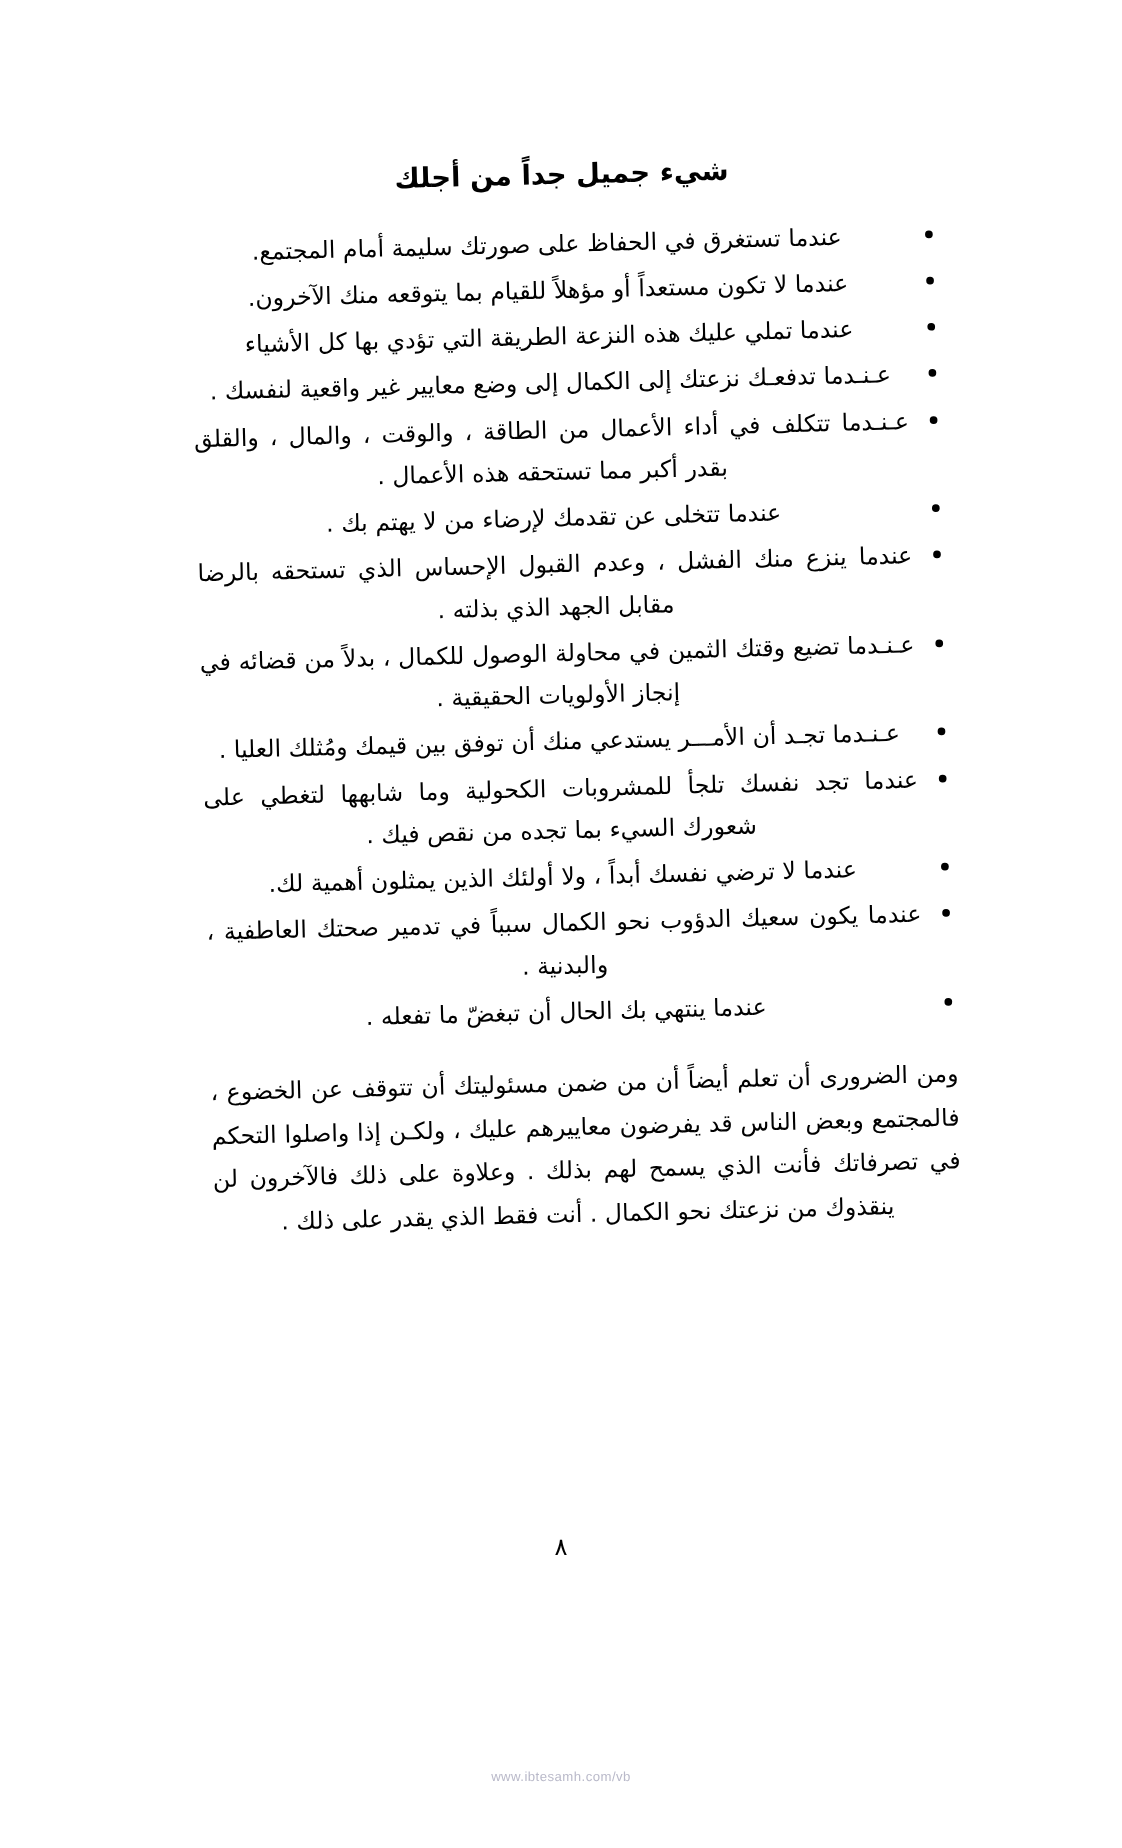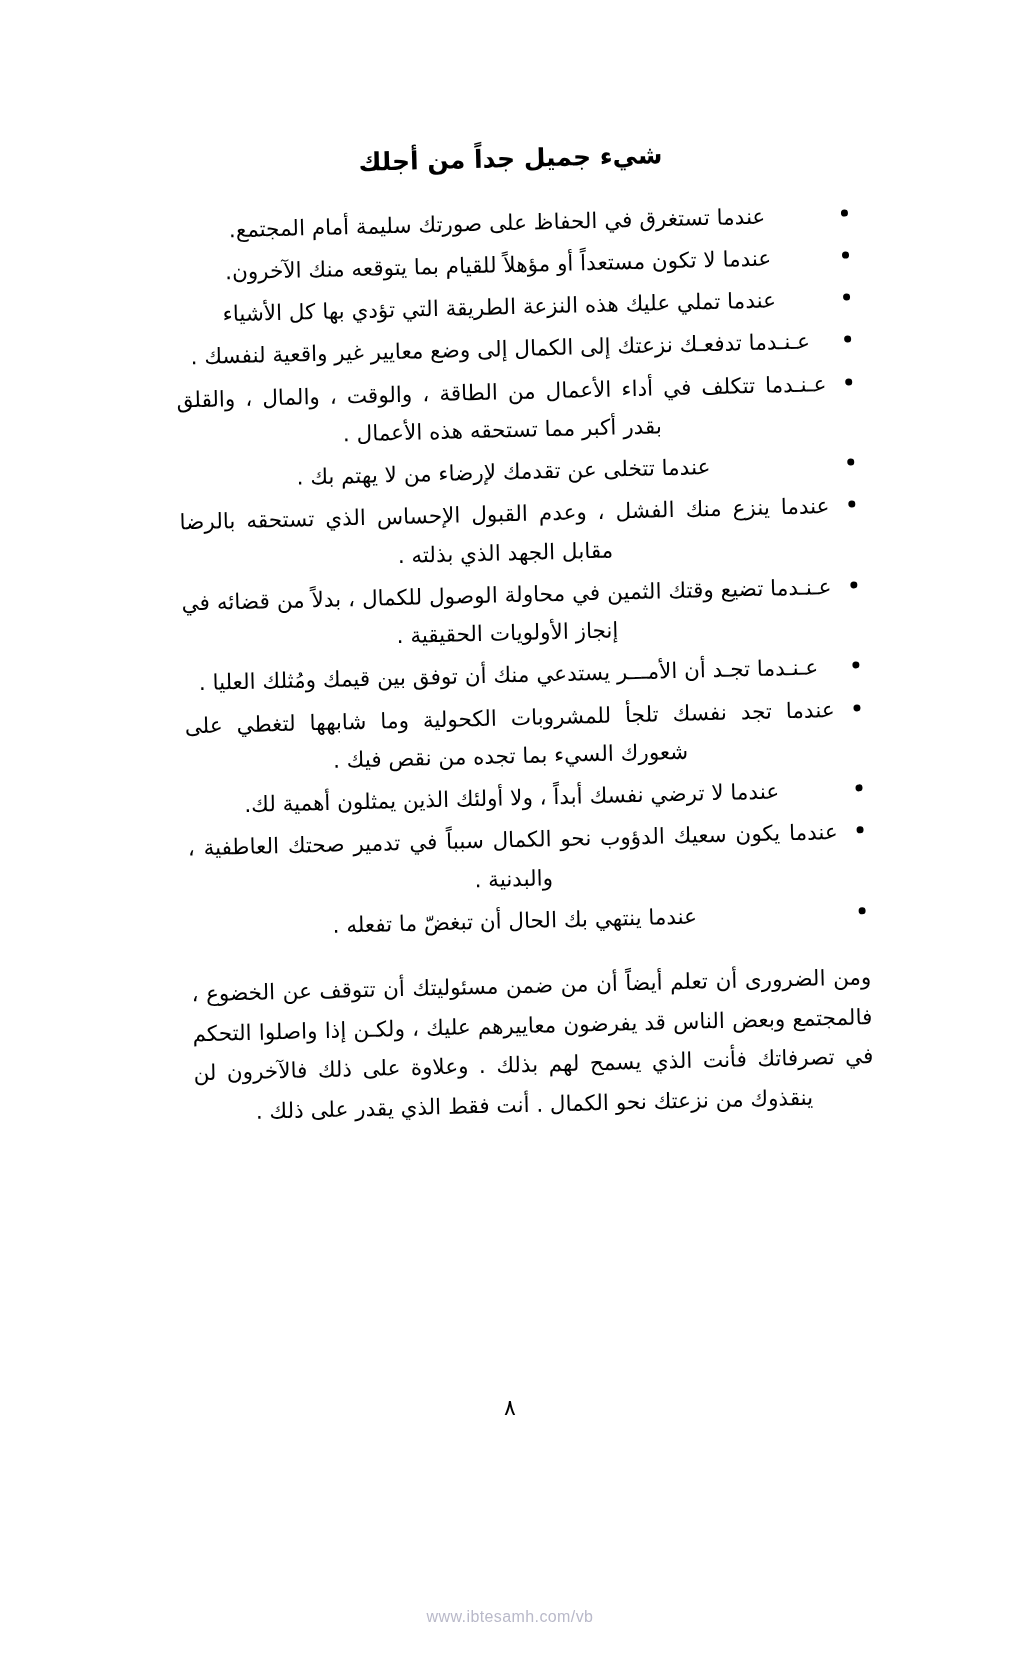--- a/index.html
+++ b/index.html
@@ -85,21 +85,21 @@
     font-size: 22px;
     color: #000;
   }
 
   .watermark {
     position: absolute;
     top: 1608px;
     left: 0;
     right: 0;
     text-align: center;
-    font-size: 16px;
+    font-size: 12px;
     color: #b9b9c9;
     letter-spacing: 0.4px;
     direction: ltr;
     font-family: "Liberation Sans", sans-serif;
   }
 </style>
 </head>
 <body>
 
 <div id="page">

